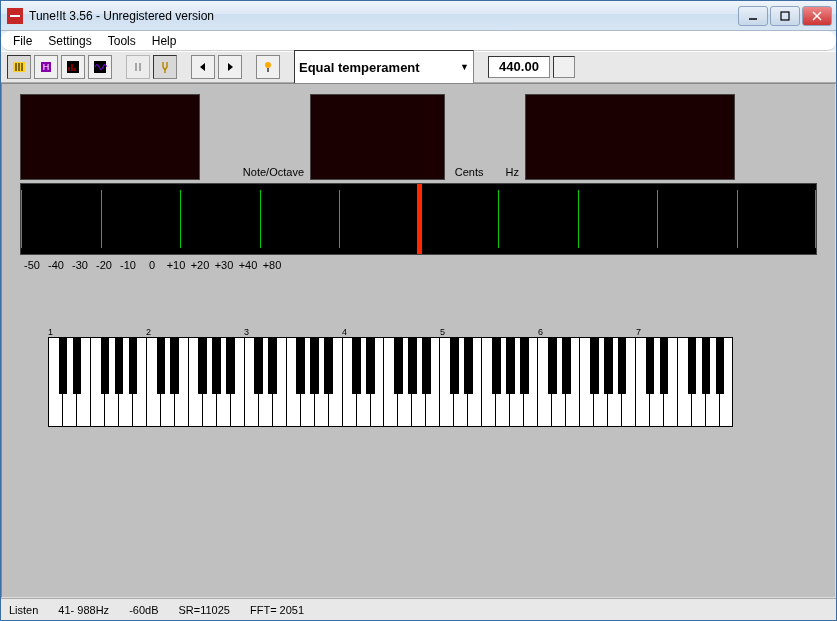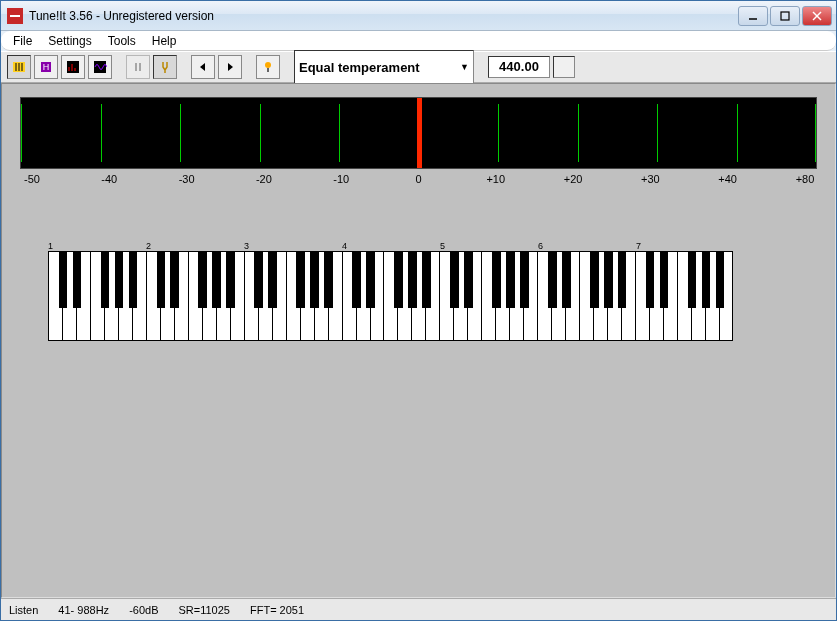--- a/index.html
+++ b/index.html
@@ -103,21 +103,21 @@
   border: 1px solid #444;
 }
 .tick {
   position: absolute; top: 6px; bottom: 6px; width: 1px; background: #0c0;
 }
 .needle {
   position: absolute; top: 0; bottom: 0; width: 5px; background: #ff2800;
   left: calc(50% - 2px);
 }
 .scale {
-  display: flex; justify-content: space-between;
+  display: flex; 
   font-size: 11px; margin-top: 4px; padding: 0 0;
 }
 .scale span { width: 24px; text-align: center; }
 
 .pianoarea { margin-top: 56px; }
 .octlabels { display: flex; font-size: 9px; margin-left: 28px; }
 .octlabel { width: 98px; }
 .piano {
   margin-left: 28px; width: 685px; height: 90px;
   position: relative; background: #fff;
@@ -241,20 +241,32 @@
       <span>Equal temperament</span>
       <span class="arrow">▼</span>
     </div>
     <div class="tsep"></div>
     <div class="freqbox">440.00</div>
     <div class="colorbox"></div>
   </div>
 
   <div class="client">
 
+    <div class="displays">
+      <div class="disp disp1"></div>
+      <div class="gap1">
+          <span class="dlabel">Note/Octave</span>
+        </div>
+      <div class="disp disp2"></div>
+      <div class="gap2">
+        <span class="dlabel">Cents</span>
+        <span class="dlabel">Hz</span>
+      </div>
+      <div class="disp disp3"></div>
+    </div>
 
     <div class="meter">
       <div class="tick" style="left:0%"></div>
       <div class="tick" style="left:10%"></div>
       <div class="tick" style="left:20%"></div>
       <div class="tick" style="left:30%"></div>
       <div class="tick" style="left:40%"></div>
       <div class="tick" style="left:60%"></div>
       <div class="tick" style="left:70%"></div>
       <div class="tick" style="left:80%"></div>

